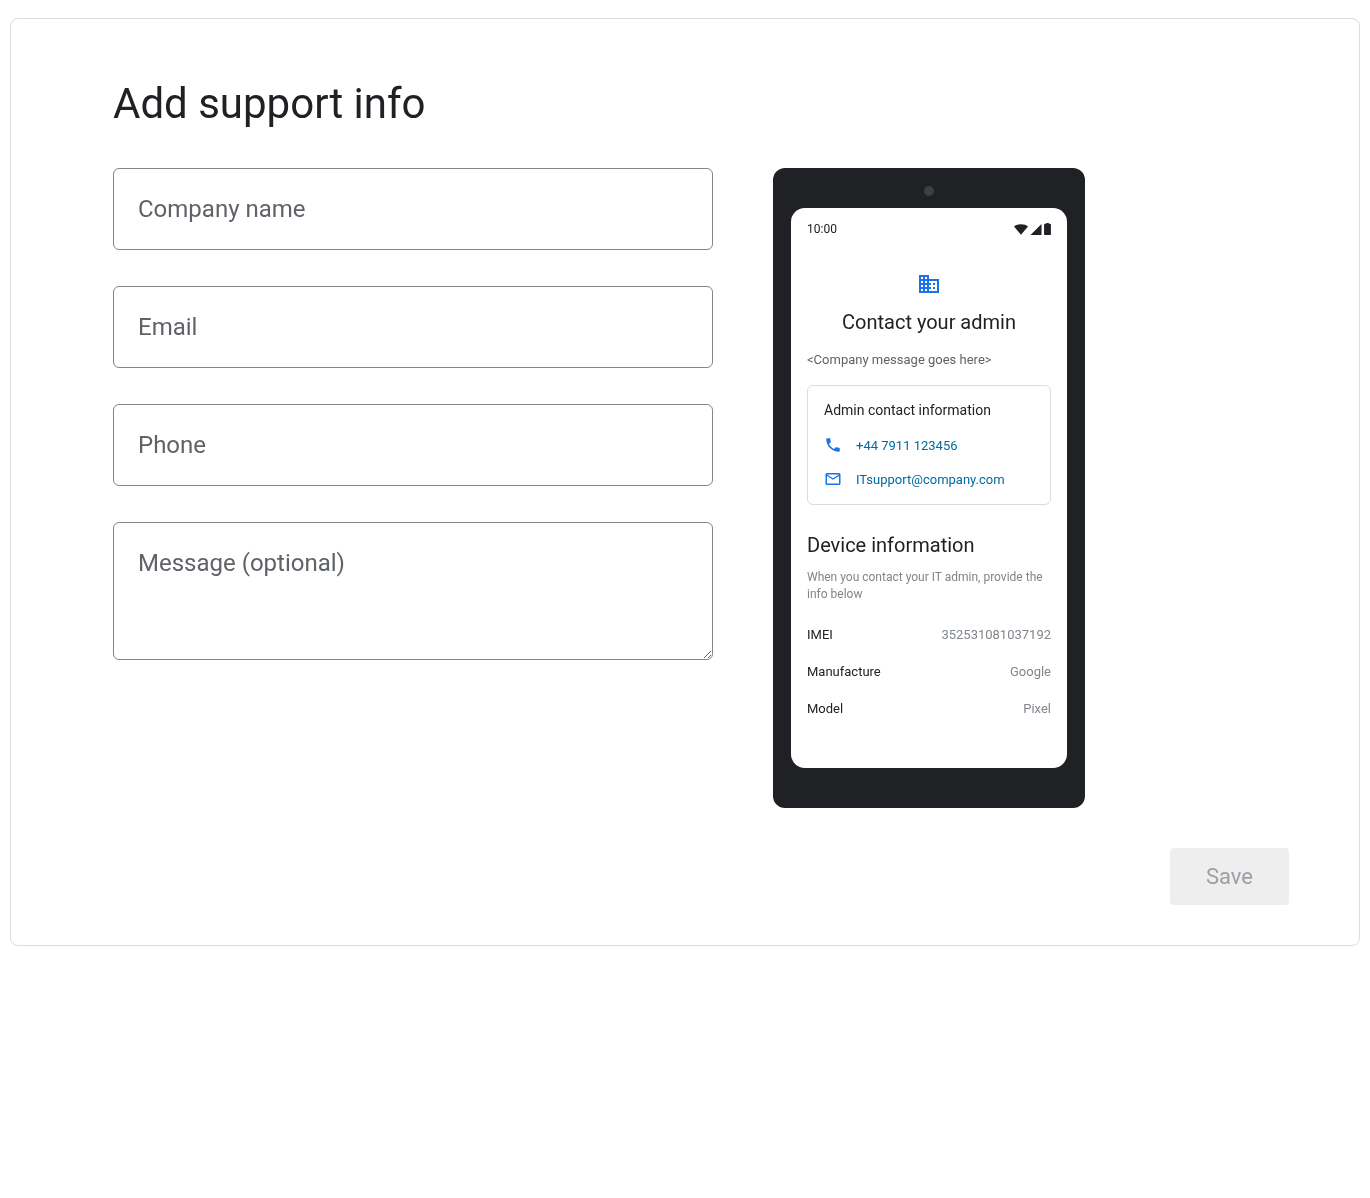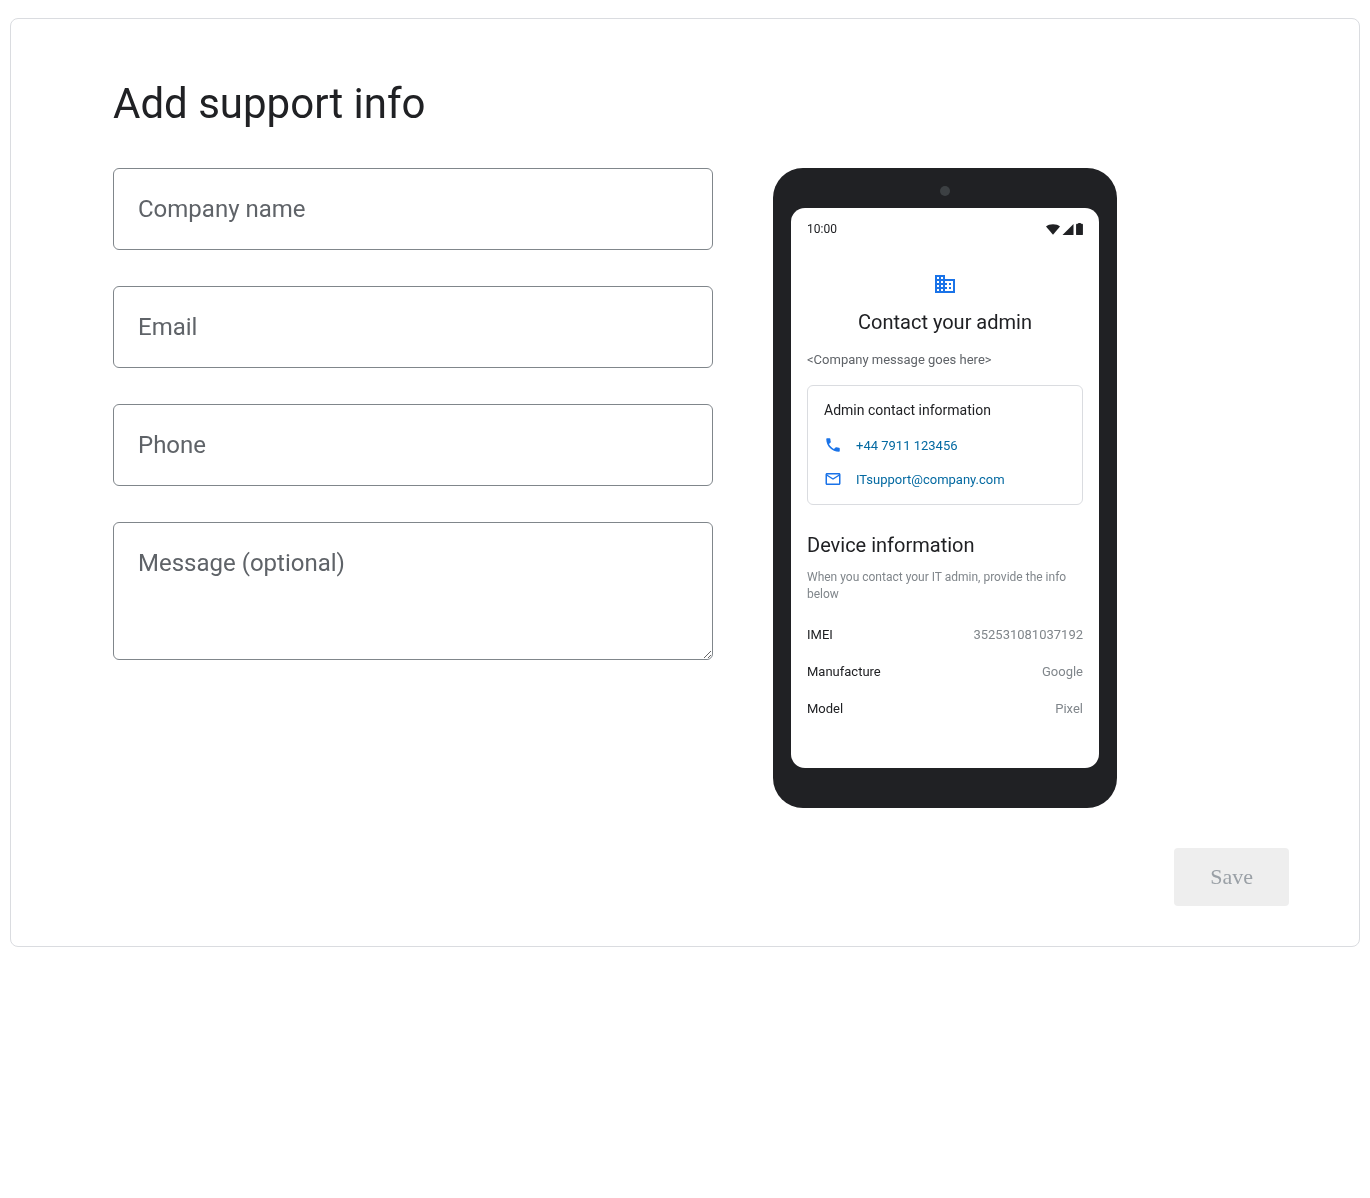--- a/index.html
+++ b/index.html
@@ -55,23 +55,23 @@
       color: #5f6368;
     }
     textarea.field {
       resize: both;
       height: 138px;
     }
     .preview-col {
       flex: 0 0 auto;
     }
     .phone-frame {
-      width: 344px;
+      width: 312px;
       background: #202124;
-      border-radius: 30px;
+      border-radius: 12px;
       padding: 18px;
       padding-bottom: 40px;
     }
     .phone-camera {
       width: 10px;
       height: 10px;
       background: #3c4043;
       border-radius: 50%;
       margin: 0 auto 12px auto;
     }
@@ -152,21 +152,20 @@
     .device-label {
       color: #202124;
     }
     .device-value {
       color: #80868b;
     }
     .footer {
       display: flex;
       justify-content: flex-end;
       margin-top: 40px;
-      font-family: Liberation Serif, serif;
     }
     .save-btn {
       background: #eeeeee;
       border: none;
       border-radius: 4px;
       padding: 16px 36px;
       font-size: 22px;
       color: #9aa0a6;
       cursor: pointer;
       font-family: inherit;

